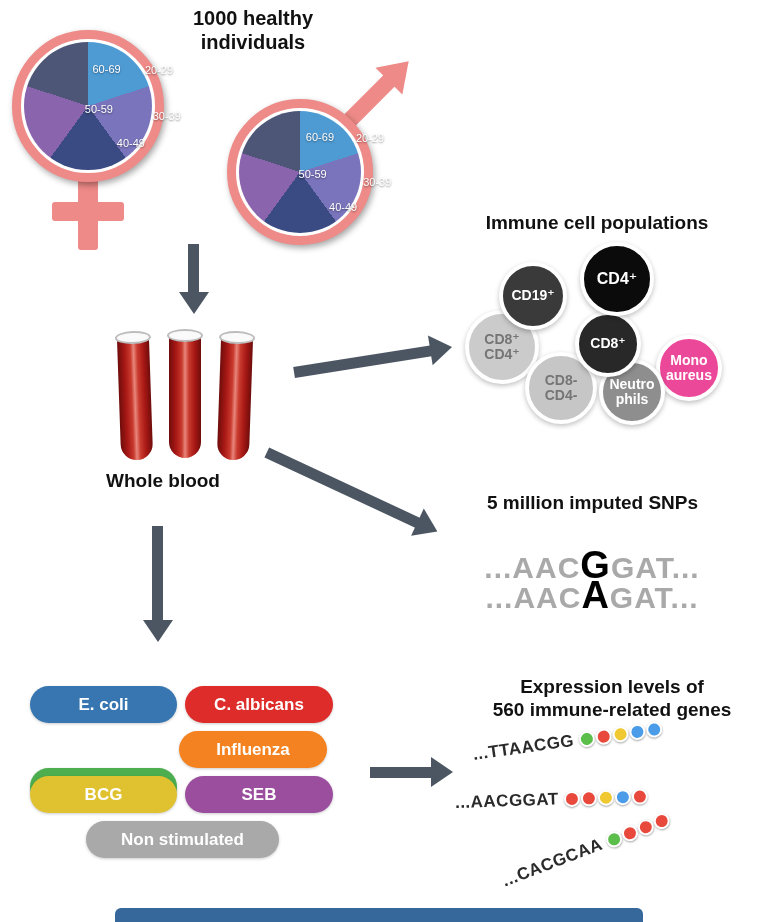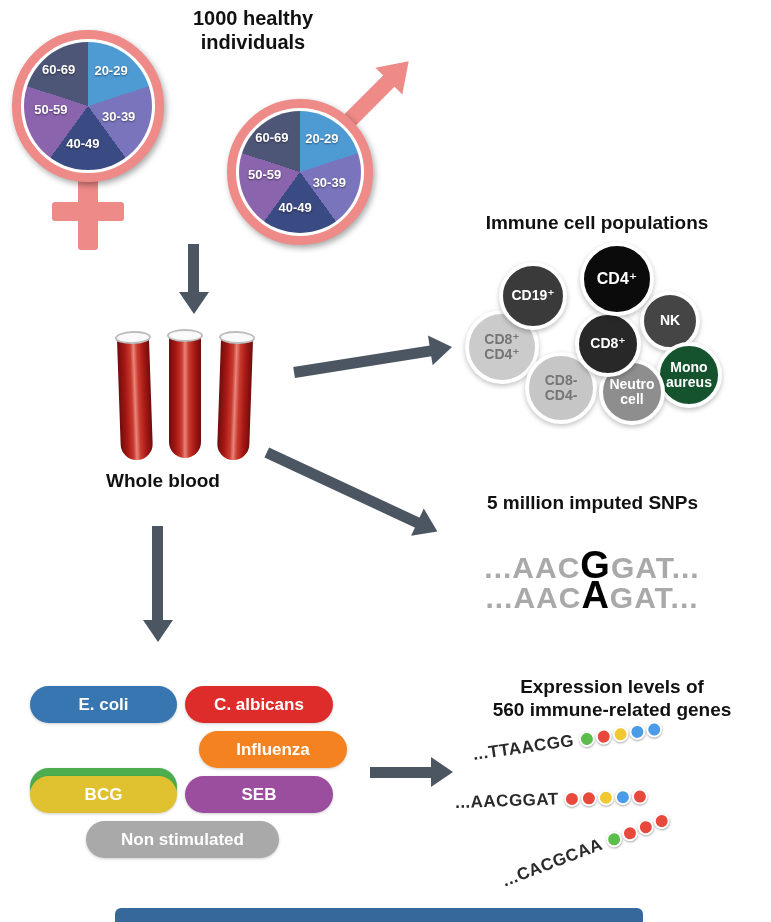--- a/index.html
+++ b/index.html
@@ -4,21 +4,21 @@
 <style>
   * { margin:0; padding:0; box-sizing:border-box; }
   body { font-family:"Liberation Sans","DejaVu Sans",sans-serif; background:#fff; }
   .canvas { position:relative; width:771px; height:922px; background:#fff; overflow:hidden; }
 
   .fig-title { position:absolute; font-weight:bold; color:#111; text-align:center; line-height:1.2; }
 
   
   .ring { position:absolute; border-radius:50%; border:9px solid #EE8A87; background:#fff; box-shadow:2px 3px 6px rgba(0,0,0,.35); }
   .pie  { position:absolute; inset:3px; border-radius:50%; }
-  .pie-label { position:absolute; transform:translate(-50%,-50%); color:#fff; font-weight:bold; font-size:13px; white-space:nowrap; text-shadow:0 1px 2px rgba(0,0,0,.45); }
+  .pie-label { position:absolute; transform:translate(-50%,-50%); color:#fff; font-weight:normal; font-size:11px; white-space:nowrap; text-shadow:0 1px 2px rgba(0,0,0,.45);margin-left:48px; }
   .pl-1 { left:68%; top:22%; } .pl-2 { left:74%; top:58%; } .pl-3 { left:46%; top:79%; }
   .pl-4 { left:21%; top:52%; } .pl-5 { left:27%; top:21%; }
   .bar { position:absolute; border-radius:3px; }
 
   
   .arrow { position:absolute; height:0; transform-origin:0 0; }
   .arrow .shaft { position:absolute; top:-5.5px; left:0; height:11px; background:#4C5662; }
   .arrow .head  { position:absolute; top:-15px; width:0; height:0;
                   border-top:15px solid transparent; border-bottom:15px solid transparent;
                   border-left:22px solid #4C5662; }
@@ -140,34 +140,31 @@
 
   <div class="fig-title" style="left:447px;top:212px;width:300px;font-size:19px;">Immune cell populations</div>
 
   <div class="cell cell--light" style="left: 465px; top: 310px; width: 74px; height: 74px; background-color: rgb(203, 203, 203);">
     <span>CD8⁺</span>
     <span>CD4⁺</span>
   </div>
   <div class="cell" style="left: 499px; top: 262px; width: 68px; height: 68px; background-color: rgb(58, 58, 58);">
     <span>CD19⁺</span>
   </div>
-  <div class="cell" style="left: 640px; top: 291px; width: 60px; height: 60px; background-color: rgb(69, 69, 69);">
-    <span>NK</span>
-  </div>
-  <div class="cell" style="left: 656px; top: 342px; width: 66px; height: 66px; background-color: #14532d;">
+  <div class="cell" style="left: 656px; top: 335px; width: 66px; height: 66px; background-color: #ec4899;">
     <span>Mono</span>
     <span>aureus</span>
   </div>
   <div class="cell cell--light" style="left: 525px; top: 352px; width: 72px; height: 72px; background-color: rgb(198, 198, 198);">
     <span>CD8-</span>
     <span>CD4-</span>
   </div>
   <div class="cell" style="left: 599px; top: 359px; width: 66px; height: 66px; background-color: rgb(142, 142, 142);">
     <span>Neutro</span>
-    <span>cell</span>
+    <span>phils</span>
   </div>
   <div class="cell" style="left: 575px; top: 311px; width: 66px; height: 66px; background-color: rgb(40, 40, 40);">
     <span>CD8⁺</span>
   </div>
   <div class="cell" style="left: 580px; top: 242px; width: 74px; height: 74px; font-size: 16px; background-color: rgb(11, 11, 11);">
     <span>CD4⁺</span>
   </div>
 
   <div class="fig-title" style="left:440px;top:492px;width:305px;font-size:19px;">5 million imputed SNPs</div>
   <div class="snp-line" style="left:437px;top:533px;margin-top:12px;">
@@ -179,21 +176,21 @@
 
   <div class="pill" style="left: 30px; top: 686px; width: 147px; background-color: rgb(55, 118, 176);">
     <span>E. coli</span>
   </div>
   <div class="pill" style="left: 185px; top: 686px; width: 148px; background-color: rgb(221, 44, 41); align-items: center;">
     <span>C. albicans</span>
   </div>
   <div class="pill" style="left: 30px; top: 731px; width: 147px; background-color: rgb(76, 174, 79); margin-top: 37px;">
     <span>S. aureus</span>
   </div>
-  <div class="pill" style="left: 199px; top: 731px; width: 148px; background-color: rgb(245, 130, 32); align-items: center;">
+  <div class="pill" style="left: 179px; top: 731px; width: 148px; background-color: rgb(245, 130, 32); align-items: center;">
     <span>Influenza</span>
   </div>
   <div class="pill" style="left: 30px; top: 776px; width: 147px; background-color: rgb(224, 194, 49);">
     <span>BCG</span>
   </div>
   <div class="pill" style="left: 86px; top: 821px; width: 193px; background-color: rgb(169, 169, 169);">
     <span>Non stimulated</span>
   </div>
   <div class="pill" style="left: 185px; top: 776px; width: 148px; background-color: rgb(156, 78, 158);">
     <span>SEB</span>

